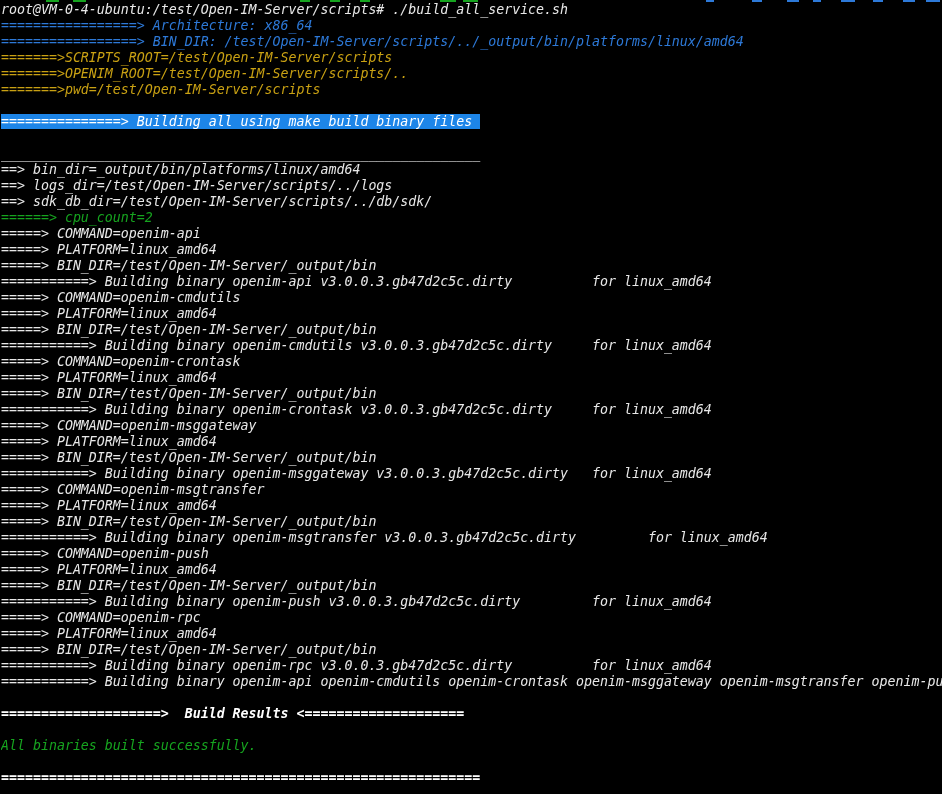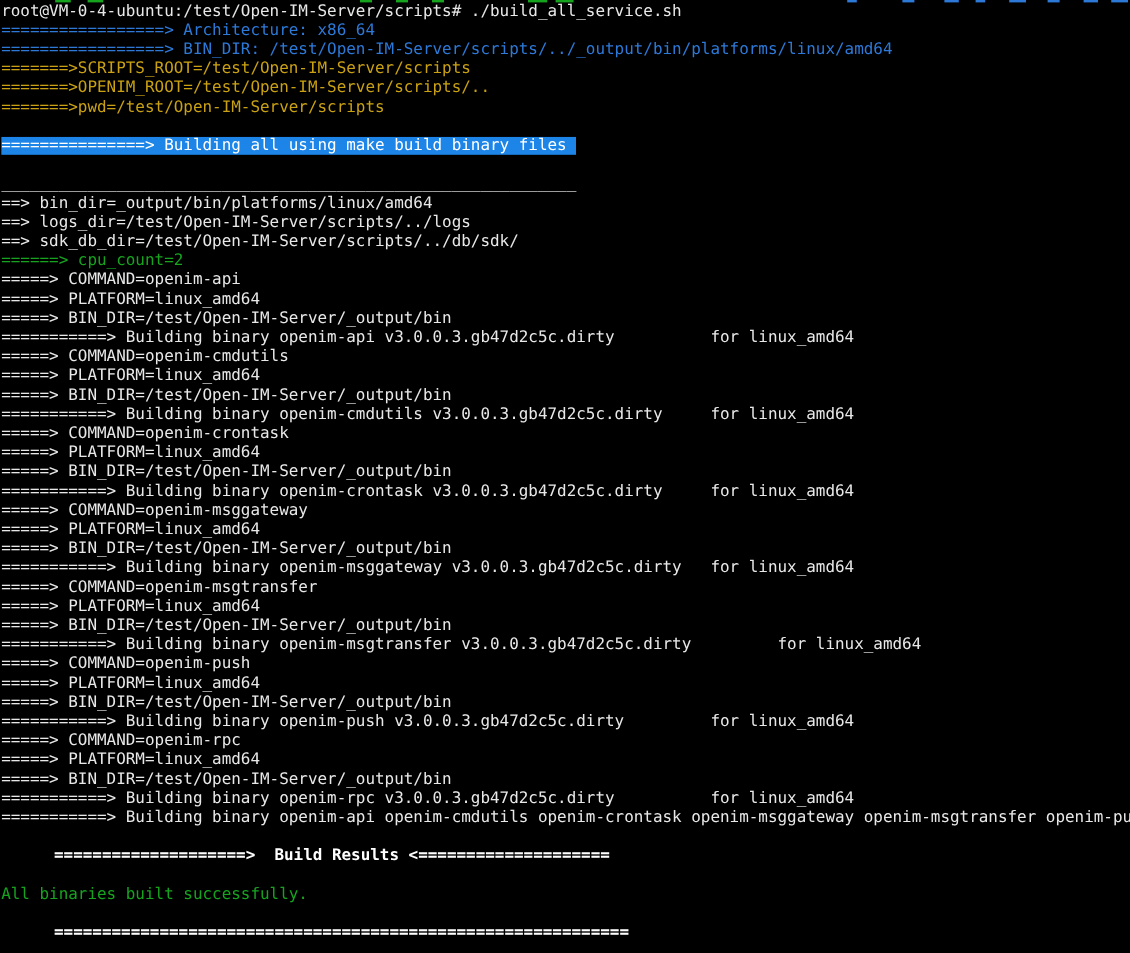--- a/index.html
+++ b/index.html
@@ -11,38 +11,39 @@
     width: 942px;
     height: 794px;
     overflow: hidden;
     position: relative;
   }
   .screen {
     position: absolute;
     inset: 0;
     background: var(--background, #000);
     overflow: hidden;
+    font-style: italic;
   }
   .term {
     position: absolute;
     left: 1px;
     top: 2px;
     right: 0;
     font-family: "DejaVu Sans Mono", monospace;
     font-size: 13.28px;
     line-height: 16px;
     color: var(--foreground, #e8e8e8);
     white-space: pre;
   }
   .line { height: 16px; overflow: hidden; }
   .c-white  { color: var(--foreground, #e8e8e8); }
   .c-blue   { color: var(--blue, #2d79d8); text-align: right; }
   .c-yellow { color: var(--yellow, #c9a113); text-align: center; }
   .c-green  { color: var(--green, #16a41f); margin-top: 16px; }
-  .bold     { font-weight: bold; color: var(--bold_white, #ffffff); margin-left: 44px; }
+  .bold     { font-weight: bold; color: var(--bold_white, #ffffff); }
   .bar      { background: var(--bar_bg, #1d85e8); color: var(--bar_fg, #ffffff); }
   .prevline { position: absolute; left: 0; top: 0; width: 942px; height: 3px; }
   .frag { position: absolute; top: 0; height: 2px; display: block; }
   .frag.green { background: var(--green, #16a41f); }
   .frag.blue  { background: var(--blue, #2d79d8); }
 </style>
 </head>
 <body>
 
 <div class="screen">

